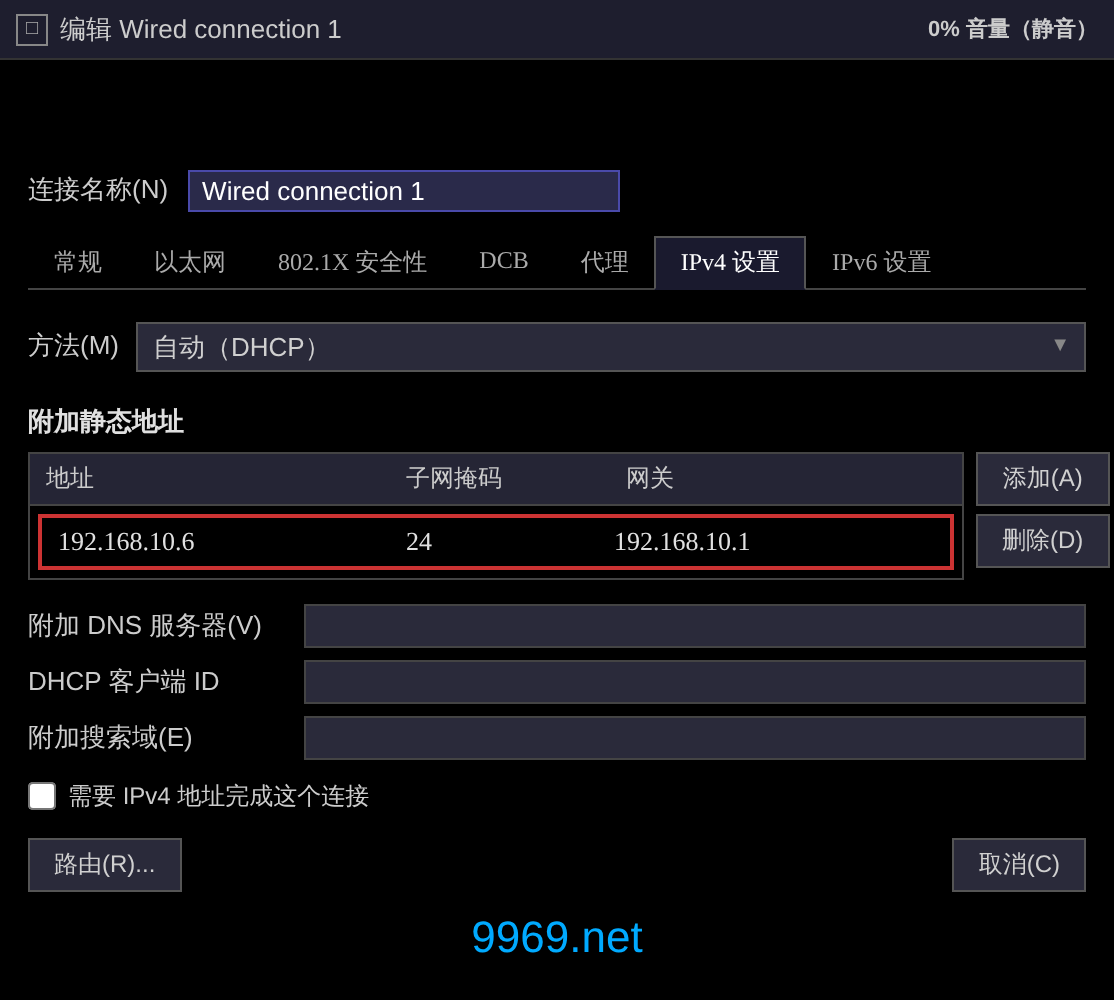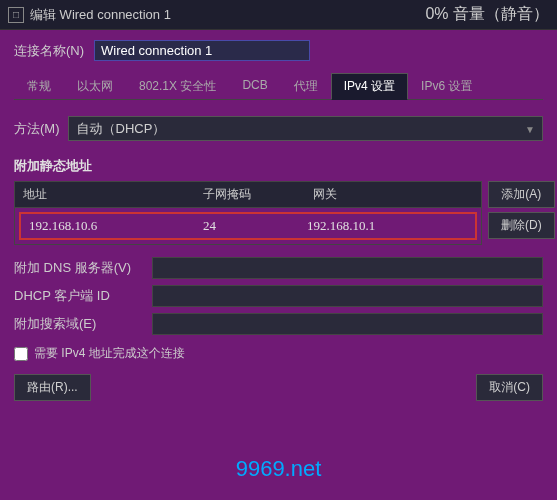--- a/index.html
+++ b/index.html
@@ -35,31 +35,33 @@
       display: flex; align-items: center; justify-content: center;
       font-size: 10px;
       color: #aaa;
     }
     .title-bar-title {
       color: #ccc;
       font-size: 13px;
     }
     .title-bar-right {
       color: #ccc;
-      font-size: 16px;
+      font-size: 11px;
+      font-weight: bold;
     }
 
     
     .main {
-      background: #701a75;
+      background: #000000;
       padding: 10px 14px;
       height: calc(500px - 30px);
       display: flex;
       flex-direction: column;
       gap: 8px;
+      justify-content: center;
     }
 
     
     .connection-name-row {
       display: flex;
       align-items: center;
       gap: 10px;
       margin-bottom: 4px;
     }
     .label {
@@ -75,20 +77,21 @@
       font-family: inherit;
       width: 216px;
     }
 
     
     .tabs-row {
       display: flex;
       gap: 0;
       border-bottom: 1px solid #444;
       margin-bottom: 8px;
+      font-family: Liberation Serif, serif;
     }
     .tab {
       padding: 4px 12px;
       color: #aaa;
       cursor: pointer;
       font-size: 12px;
       border: 1px solid transparent;
       border-bottom: none;
       background: transparent;
     }

